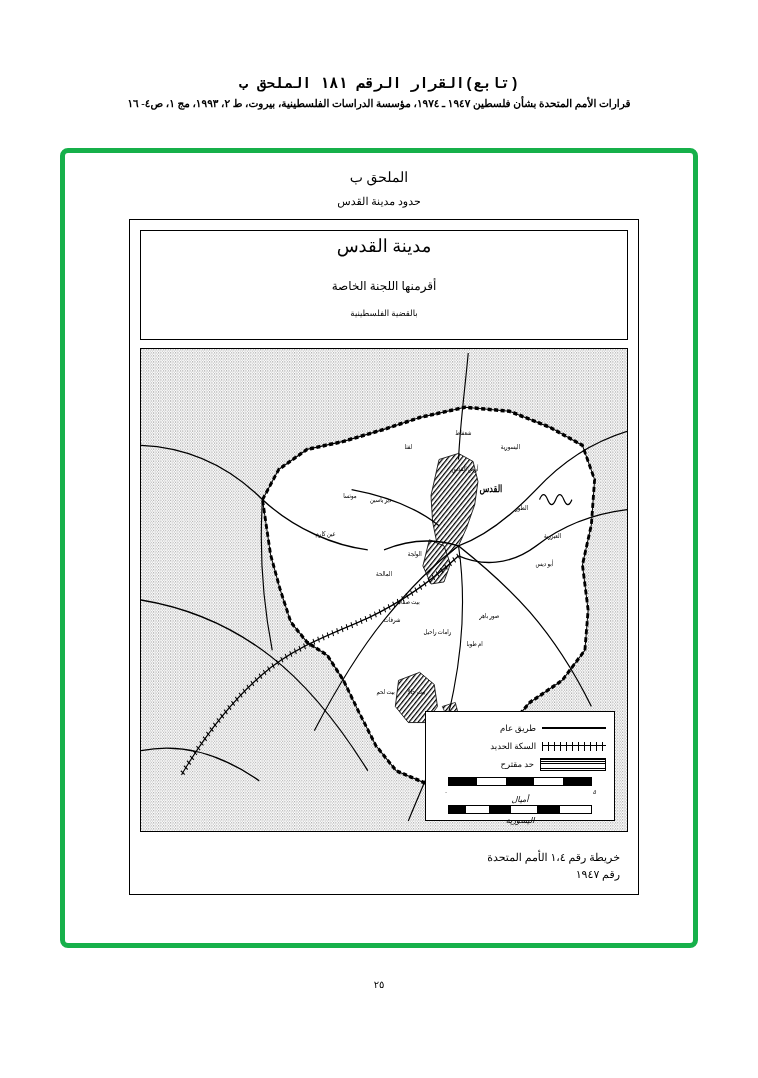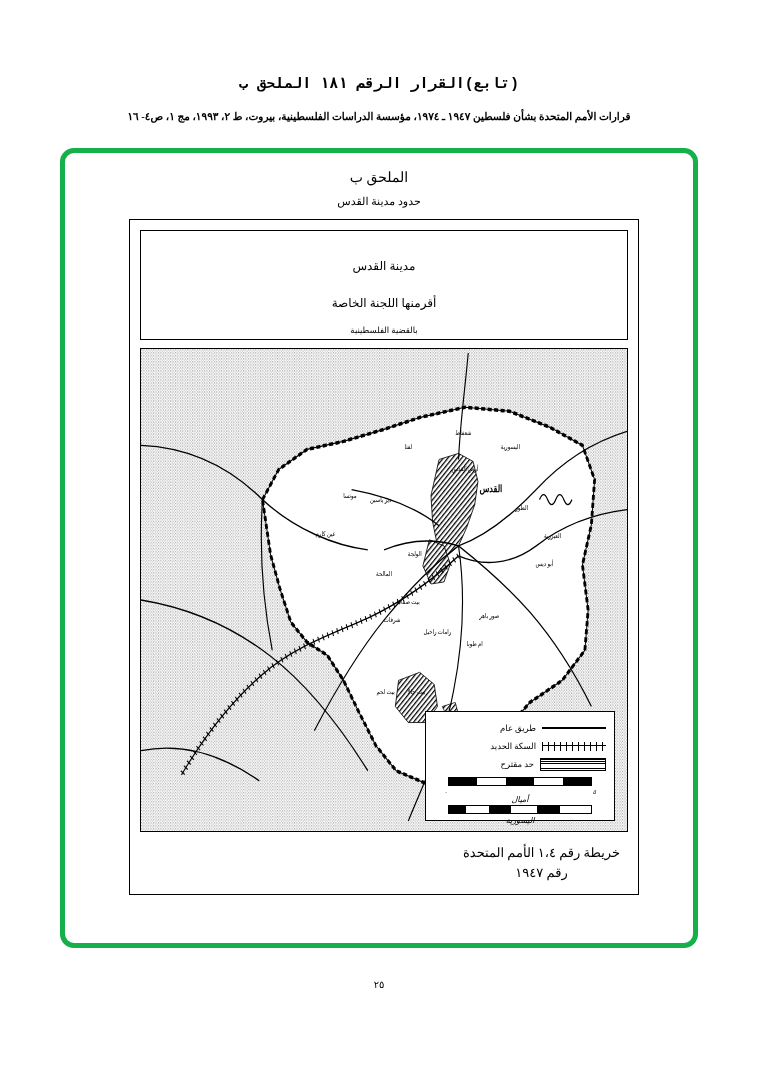--- a/index.html
+++ b/index.html
@@ -30,35 +30,35 @@
     text-align: center;
   }
   .doc-title {
     font-size: 15px;
     font-weight: bold;
     letter-spacing: 0.2px;
     direction: rtl;
     font-family: Liberation Mono, monospace;
   }
   .doc-source {
-    margin-top: 17px;
+    margin-top: 4px;
     font-size: 10.5px;
     font-weight: bold;
     direction: rtl;
   }
 
   
   .green-frame {
     position: absolute;
     top: 148px;
     left: 60px;
     width: 638px;
     height: 800px;
     border: 5px solid #16b04a;
-    border-radius: 14px;
+    border-radius: 8px;
     box-sizing: border-box;
     background: #ffffff;
   }
 
   .annex-title {
     position: absolute;
     top: 16px;
     left: 0;
     right: 0;
     text-align: center;
@@ -94,22 +94,22 @@
     left: 10px;
     right: 10px;
     height: 110px;
     border: 1px solid #000;
     box-sizing: border-box;
     text-align: center;
     direction: rtl;
     background: #fff;
   }
   .cart-city {
-    margin-top: 28px;
-    font-size: 12px;
+    margin-top: 4px;
+    font-size: 18px;
     letter-spacing: 1px;
   }
   .cart-main {
     margin-top: 6px;
     font-size: 24px;
     letter-spacing: 3px;
   }
   .cart-line1 {
     margin-top: 22px;
     font-size: 12px;
@@ -229,22 +229,21 @@
     justify-content: space-between;
     font-size: 6px;
     margin: 0 10px;
   }
 
   
   .map-credit {
     position: absolute;
     bottom: 12px;
     right: 18px;
-    text-align: center;
-    font-size: 13px;
+    font-size: 11px;
     direction: rtl;
     line-height: 1.5;
   }
   .map-credit .l1 { letter-spacing: 0.5px; }
 
   
   .page-number {
     position: absolute;
     bottom: 88px;
     left: 0;

